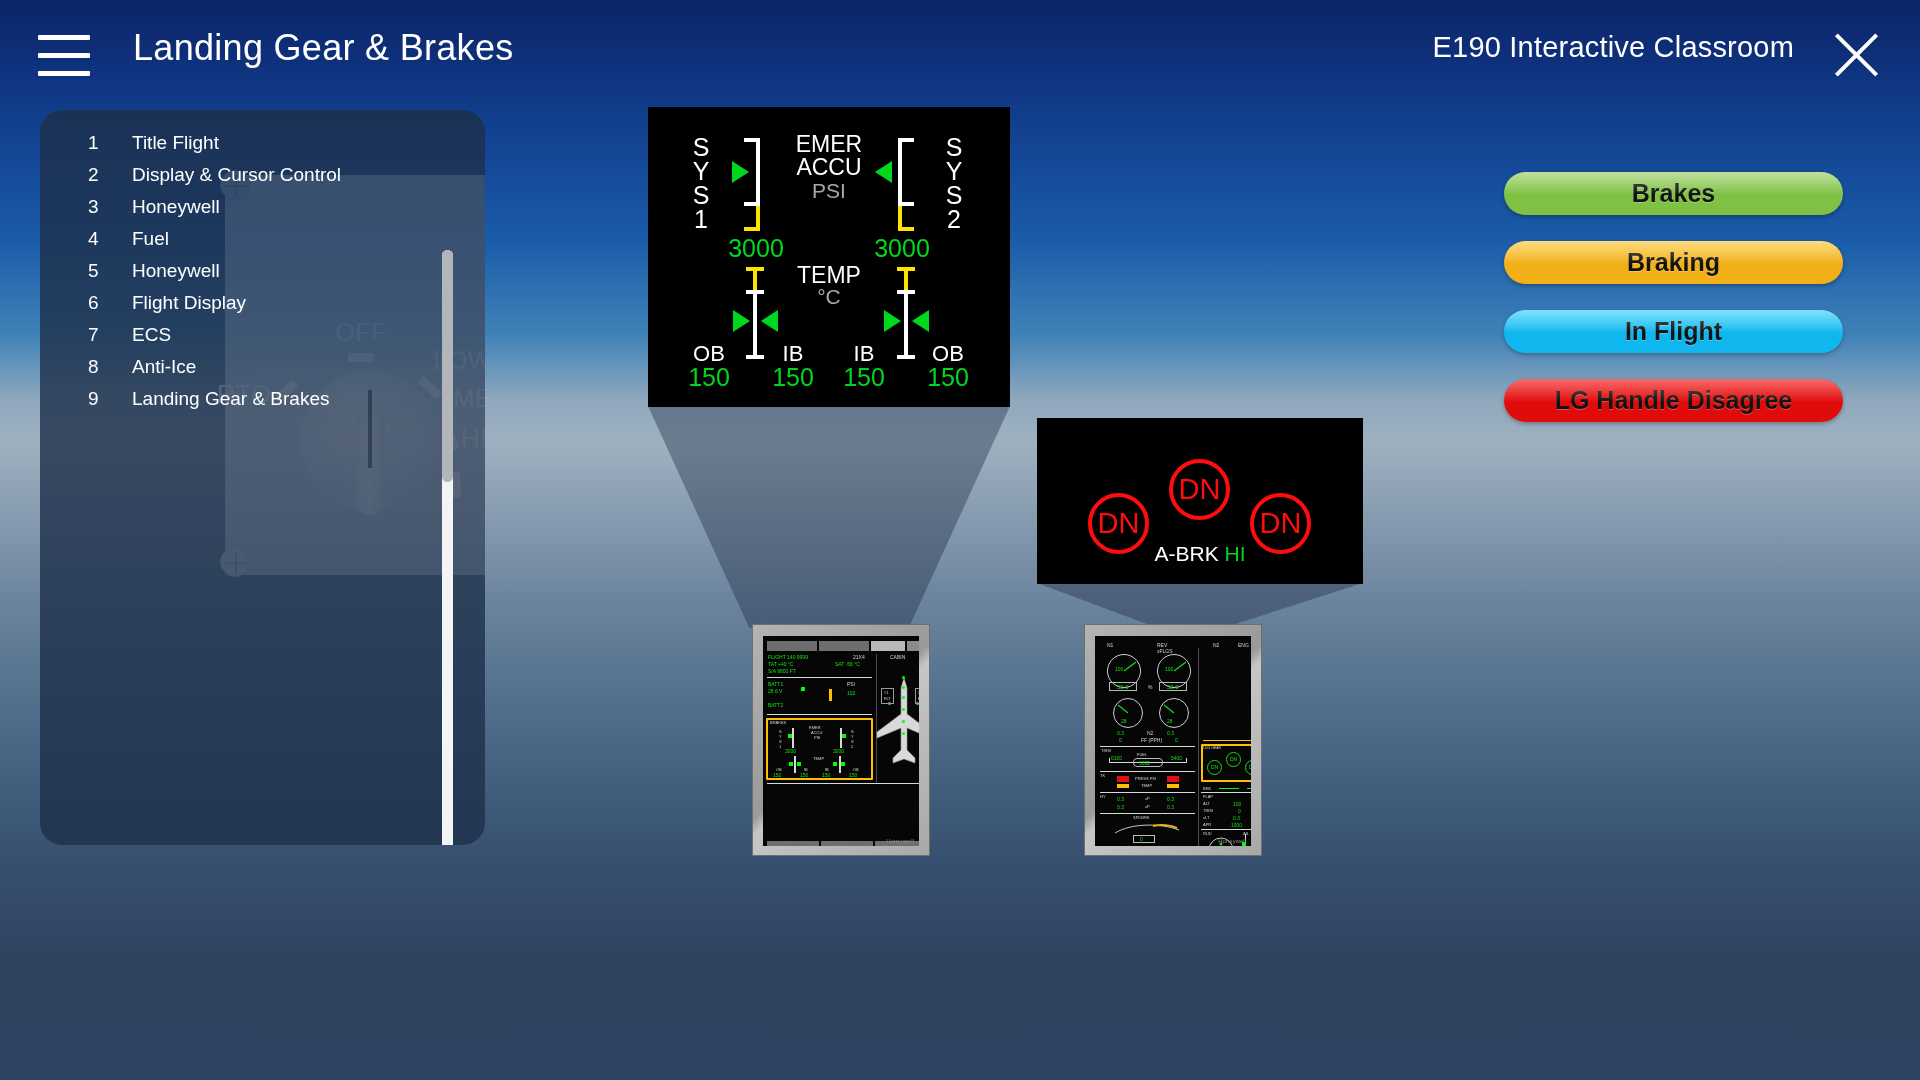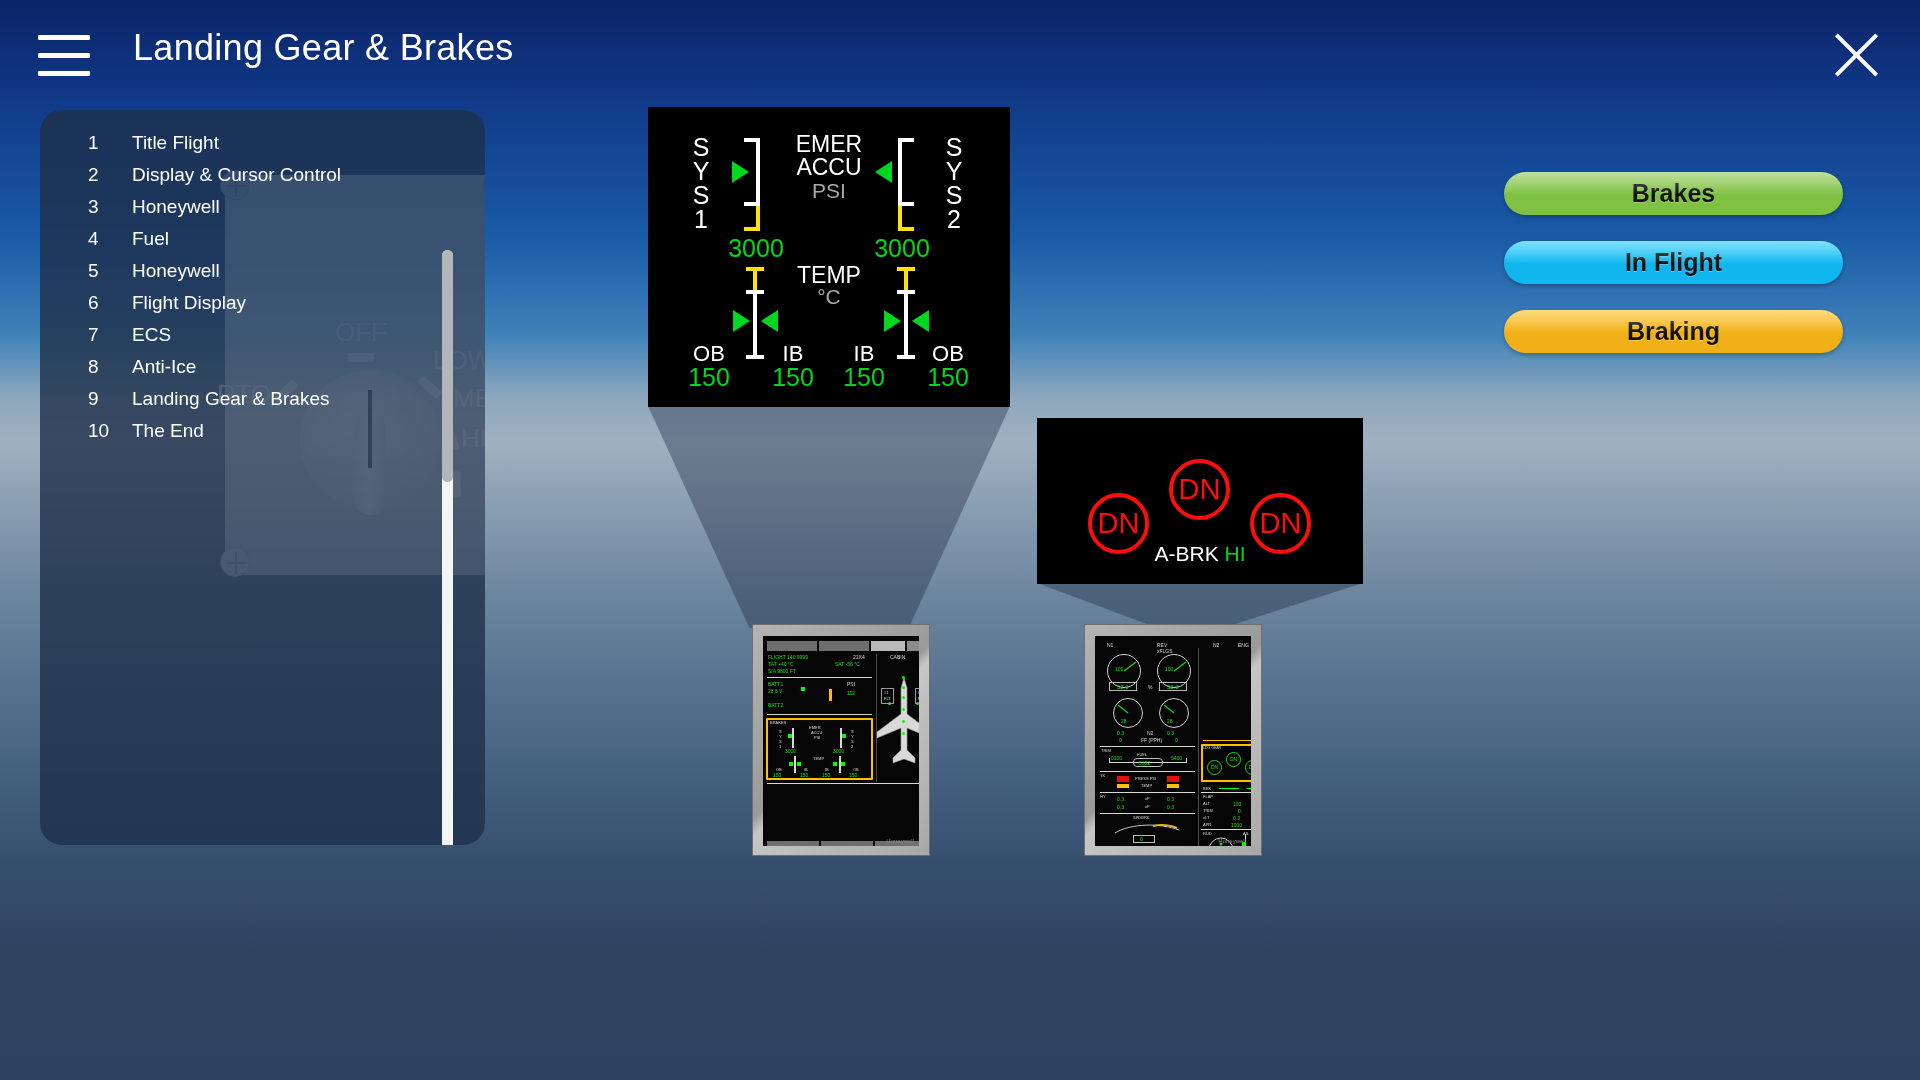--- a/index.html
+++ b/index.html
@@ -297,20 +297,21 @@
 
 <div id="app">
 
   <div id="header">
     <div id="hamburger">
       <span></span>
       <span></span>
       <span></span>
     </div>
     <div id="page-title-text">Landing Gear &amp; Brakes</div>
+    <div id="classroom-title">E190 Interactive Classroom</div>
     <div id="close-btn">
       <i></i>
       <i></i>
     </div>
   </div>
 
   <div id="sidebar">
 
     <div id="autobrake-art">
       <div id="autobrake-plate"></div>
@@ -367,24 +368,20 @@
         <span class="nav-num">7</span>
         <span class="nav-label">ECS</span>
       </div>
       <div class="nav-row">
         <span class="nav-num">8</span>
         <span class="nav-label">Anti-Ice</span>
       </div>
       <div class="nav-row">
         <span class="nav-num">9</span>
         <span class="nav-label">Landing Gear &amp; Brakes</span>
-      </div>
-      <div class="nav-row">
-        <span class="nav-num">10</span>
-        <span class="nav-label">The End</span>
       </div>
     </div>
 
     <div id="scrollbar-track">
       <div id="scrollbar-thumb"></div>
     </div>
 
   </div>
 
   <div class="funnel" style="left:648px; top:406px; width:362px; height:222px;
@@ -659,17 +656,18 @@
       </svg>
       <div class="tw" style="left:150px; top:198px; width:1px; height:18px;"></div>
       <div class="tg" style="left:147px; top:206px; width:4px; height:4px;"></div>
 
       <div class="thumb-brand">Honeywell</div>
     </div>
   </div>
 
   <div id="button-col">
     <button class="topic-btn" id="btn-brakes" style="background: linear-gradient(rgb(158, 209, 106) 0%, rgb(126, 193, 67) 52%, rgb(126, 193, 67) 100%);">Brakes</button>
+    <button class="topic-btn" id="btn-braking" style="background: linear-gradient(rgb(252, 201, 63) 0%, rgb(242, 176, 24) 52%, rgb(242, 176, 24) 100%);">Braking</button>
     <button class="topic-btn" id="btn-in-flight" style="background: linear-gradient(rgb(63, 210, 251) 0%, rgb(16, 183, 239) 52%, rgb(16, 183, 239) 100%);">In Flight</button>
-    <button class="topic-btn" id="btn-braking" style="background: linear-gradient(rgb(252, 201, 63) 0%, rgb(242, 176, 24) 52%, rgb(242, 176, 24) 100%);">Braking</button>
+    <button class="topic-btn" id="btn-lg-handle-disagree" style="background: linear-gradient(rgb(245, 32, 32) 0%, rgb(224, 12, 12) 52%, rgb(224, 12, 12) 100%);">LG Handle Disagree</button>
   </div>
 
 </div>
 
 </body></html>

